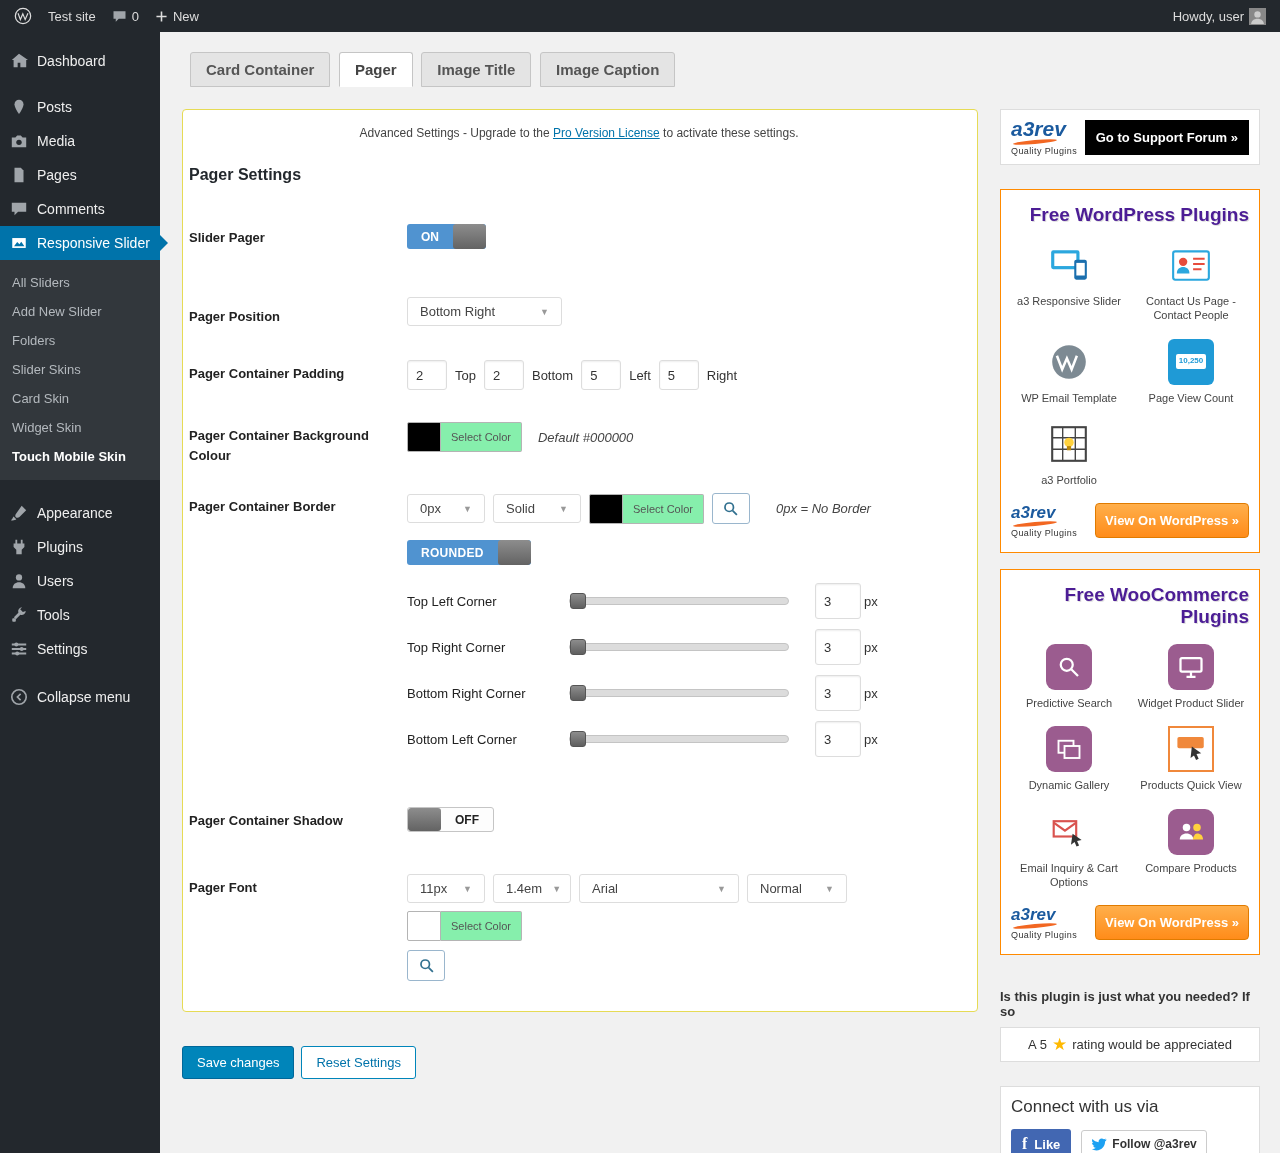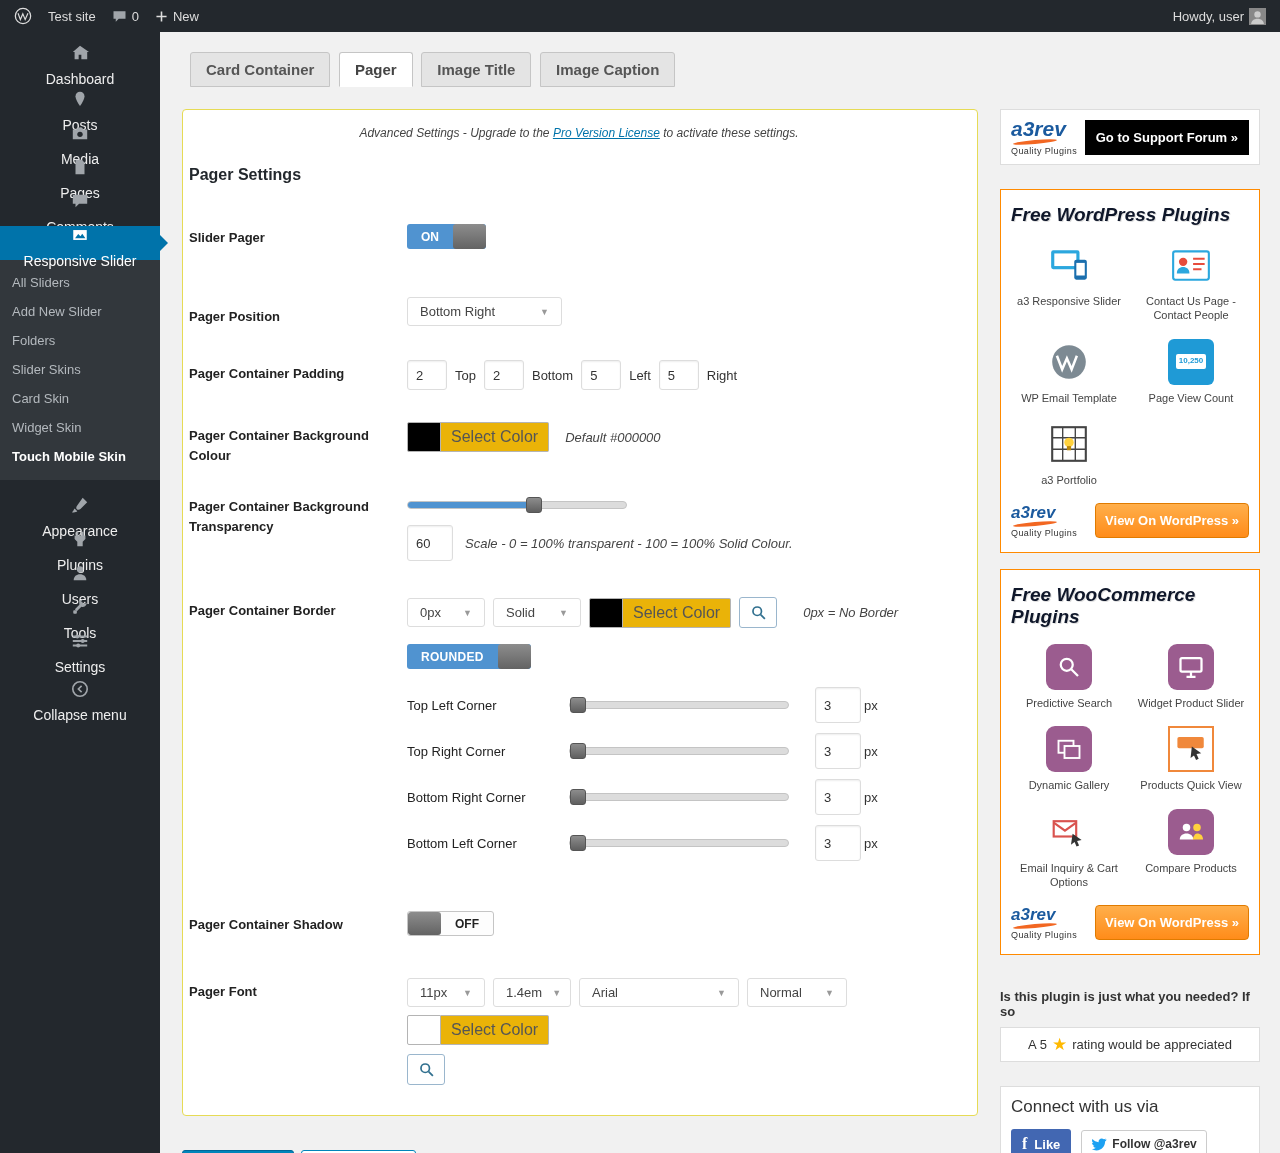--- a/index.html
+++ b/index.html
@@ -9,21 +9,21 @@
   }
   
   #adminbar { position: absolute; top:0; left:0; width:100%; height:32px; background:#23282d;
     display:flex; align-items:center; justify-content:space-between; padding:0 14px; color:#ddd; z-index:30; }
   .ab-group { display:flex; align-items:center; gap:16px; }
   .ab-item { display:flex; align-items:center; gap:5px; color:#ddd; font-size:13px; cursor:pointer; }
   .ab-item svg { display:block; }
   
   #sidebar { position: absolute; top:32px; left:0; width:160px; height:1121px; background:#23282d; z-index:20; }
   .menu { list-style:none; padding-top:12px; }
-  .mi { position:relative; display:flex; align-items:center; gap:9px; height:34px; padding:0 9px; color:#eee; font-size:14px; cursor:pointer;flex-direction:column; }
+  .mi { position:relative; display:flex; align-items:center; gap:9px; height:34px; padding:0 9px; color:#eee; font-size:14px; cursor:pointer; }
   .mi .ico { color:#a0a5aa; display:flex; width:19px; justify-content:center; }
   .mi .ico svg { fill:currentColor; }
   .mi.active { background:#0073aa; color:#fff; --cut:#0073aa; }
   .mi.active .ico { color:#fff; }
   .mi.active::after { content:""; position:absolute; right:-16px; top:9px; border:8px solid transparent; border-left-color:#0073aa; }
   .sep { height:12px; }
   .sep2 { height:16px; }
   .submenu { background:#32373c; padding:8px 0 9px; }
   .smi { display:block; padding:7px 12px; font-size:13px; color:#b4b9be; cursor:pointer; }
   .smi.current { color:#fff; font-weight:bold; }
@@ -32,21 +32,21 @@
   #content { position:absolute; top:32px; left:160px; width:1120px; height:1121px; padding:20px 20px 0 22px; }
   .tabs { margin-left:8px; margin-bottom:22px; height:35px; }
   .tab { display:inline-block; padding:8px 15px; background:#e4e4e4; border:1px solid #c5c5c5; margin-right:5px;
     font-size:15px; font-weight:bold; color:#555; border-radius:3px 3px 0 0; cursor:pointer; }
   .tab.active { background:#fff; border-bottom-color:#fff; color:#444; }
   .cols { display:flex; gap:22px; align-items:flex-start; }
   .main-col { width:796px; }
   .side-col { width:260px; }
   
   .panel { width:796px; background:#fff; border:1px solid #e6db55; border-radius:4px; padding:8px 8px 30px 6px; }
-  .notice { text-align:center; font-size:12px; color:#444; margin:8px 0 26px;font-style:italic; }
+  .notice { text-align:center; font-size:12px; color:#444; margin:8px 0 26px; }
   .notice a { color:#0073aa; text-decoration:underline; cursor:pointer; }
   .heading { font-size:16px; font-weight:bold; color:#23282d; margin:0 0 40px 0; }
   .row { display:flex; align-items:flex-start; }
   .row-label { width:218px; flex:none; font-size:13px; font-weight:bold; color:#222; line-height:1.5; padding-top:4px; }
   .row-controls { flex:1; }
   .mb48{margin-bottom:48px;} .mb34{margin-bottom:34px;align-items:flex-end;} .mb32{margin-bottom:32px;}
   .mb28{margin-bottom:28px;} .mb36{margin-bottom:36px;} .mb40{margin-bottom:40px;}
   
   .switch { display:inline-flex; height:25px; border-radius:3px; overflow:hidden; cursor:pointer; }
   .sw-label { display:flex; align-items:center; justify-content:center; font-size:12px; font-weight:bold; padding:0 14px; }
@@ -62,22 +62,22 @@
   
   .tin { height:30px; border:1px solid #ddd; border-radius:3px; font-size:13px; padding:0 8px; color:#333;
     background:#fff; box-shadow:inset 0 1px 2px rgba(0,0,0,.07); font-family:"Liberation Sans",sans-serif; }
   .tin.small { width:40px; }
   .tin.big { width:46px; height:36px; }
   .pad-line { display:flex; align-items:center; gap:8px; font-size:13px; color:#333; }
   
   .color-group { display:inline-flex; height:30px; }
   .swatch { width:34px; height:30px; border:1px solid #b4b4b4; border-radius:2px 0 0 2px; }
   .swatch.black { background:#000; } .swatch.white { background:#fff; }
-  .color-btn { height:30px; border:1px solid #b4b4b4; border-left:none; background:#eab308; padding:0 10px;
-    font-size:16px; color:#555; border-radius:0 2px 2px 0; cursor:pointer; font-family:"Liberation Sans",sans-serif; }
+  .color-btn { height:30px; border:1px solid #b4b4b4; border-left:none; background:#86efac; padding:0 10px;
+    font-size:11px; color:#555; border-radius:0 2px 2px 0; cursor:pointer; font-family:"Liberation Sans",sans-serif; }
   .mag { width:38px; height:31px; border:1px solid #9ab6cd; background:#fff; border-radius:3px;
     display:inline-flex; align-items:center; justify-content:center; cursor:pointer; }
   .italic { font-style:italic; color:#444; }
   
   .hslider { position:relative; width:220px; height:8px; background:#dcdcdc; border:1px solid #c4c4c4; border-radius:5px; }
   .hfill { position:absolute; left:0; top:0; bottom:0; background:#5093d0; border-radius:5px 0 0 5px; }
   .hhandle { position:absolute; top:-5px; width:16px; height:16px; margin-left:-8px;
     background:linear-gradient(#8d8d8d,#5f5f5f); border:1px solid #555; border-radius:3px; cursor:pointer; }
   .trans-line { display:flex; align-items:center; gap:12px; margin-top:16px; }
   .ctrl-line { display:flex; align-items:center; gap:8px; flex-wrap:wrap; }
@@ -96,21 +96,21 @@
   .support { display:flex; align-items:center; justify-content:space-between; padding:8px 10px; margin-bottom:24px; }
   .a3logo { display:inline-block; line-height:1; }
   .a3text { display:block; font-size:21px; font-weight:bold; font-style:italic; color:#1b5a9e; }
   .a3swoosh { display:block; width:44px; height:4px; background:#f26722; border-radius:50%; transform:rotate(-5deg); margin:1px 0 3px 2px; }
   .a3sub { display:block; font-size:9px; color:#333; letter-spacing:.4px; }
   .a3logo.small .a3text { font-size:17px; }
   .btn-black { background:#000; color:#fff; font-size:13px; font-weight:bold; padding:10px 11px; border:none; cursor:pointer;
     font-family:"Liberation Sans",sans-serif; }
   .pluginbox { border:1px solid #ff8a00; padding:12px 10px 14px; margin-bottom:16px; background:#fff; }
   .pluginbox.last { margin-bottom:34px; }
-  .pbtitle { text-align:left; color:#0f172a; font-size:19px; font-weight:bold; font-style:italic;
+  .pbtitle { text-align:right; color:#4c1d95; font-size:19px; font-weight:bold; 
     text-shadow:1px 1px 0 #e0e0e0; margin:2px 0 16px; }
   .pgrid { display:grid; grid-template-columns:1fr 1fr; row-gap:16px; column-gap:6px; }
   .pitem { text-align:center; font-size:11px; color:#444; line-height:1.3; cursor:pointer; }
   .picon { width:46px; height:46px; margin:0 auto 6px; display:flex; align-items:center; justify-content:center; }
   .picon.woo { background:#9b5c8f; border-radius:9px; }
   .pic-count { background:#1f9ad6; border-radius:6px; }
   .count-badge { background:#fff; color:#1f9ad6; font-size:8px; font-weight:bold; padding:2px 3px; border-radius:2px; }
   .pic-lazy { border:2px dashed #b5b5b5; background:#fff; }
   .pic-qview { border:2px solid #f0883b; background:#fff; }
   .pbfooter { display:flex; align-items:center; justify-content:space-between; margin-top:16px; }
@@ -348,33 +348,20 @@
             <div class="ctrl-line">
               <span class="color-group">
                 <span class="swatch black"></span>
                 <button class="color-btn">Select Color</button>
               </span>
               <span class="italic" style="margin-left:8px;">Default #000000</span>
             </div>
           </div>
         </div>
 
-        <div class="row mb36">
-          <div class="row-label">Pager Container Background Transparency</div>
-          <div class="row-controls">
-            <div class="hslider" style="margin-top:8px;">
-              <div class="hfill" style="width:58%;"></div>
-              <div class="hhandle" style="left:58%;"></div>
-            </div>
-            <div class="trans-line">
-              <input class="tin big" value="60" style="">
-              <span class="italic">Scale - 0 = 100% transparent - 100 = 100% Solid Colour.</span>
-            </div>
-          </div>
-        </div>
 
         <div class="row mb40">
           <div class="row-label">Pager Container Border</div>
           <div class="row-controls">
             <div class="ctrl-line">
               <div class="sel w78">
                 <span>0px</span>
                 <span class="caret">▼</span>
               </div>
               <div class="sel w88">

